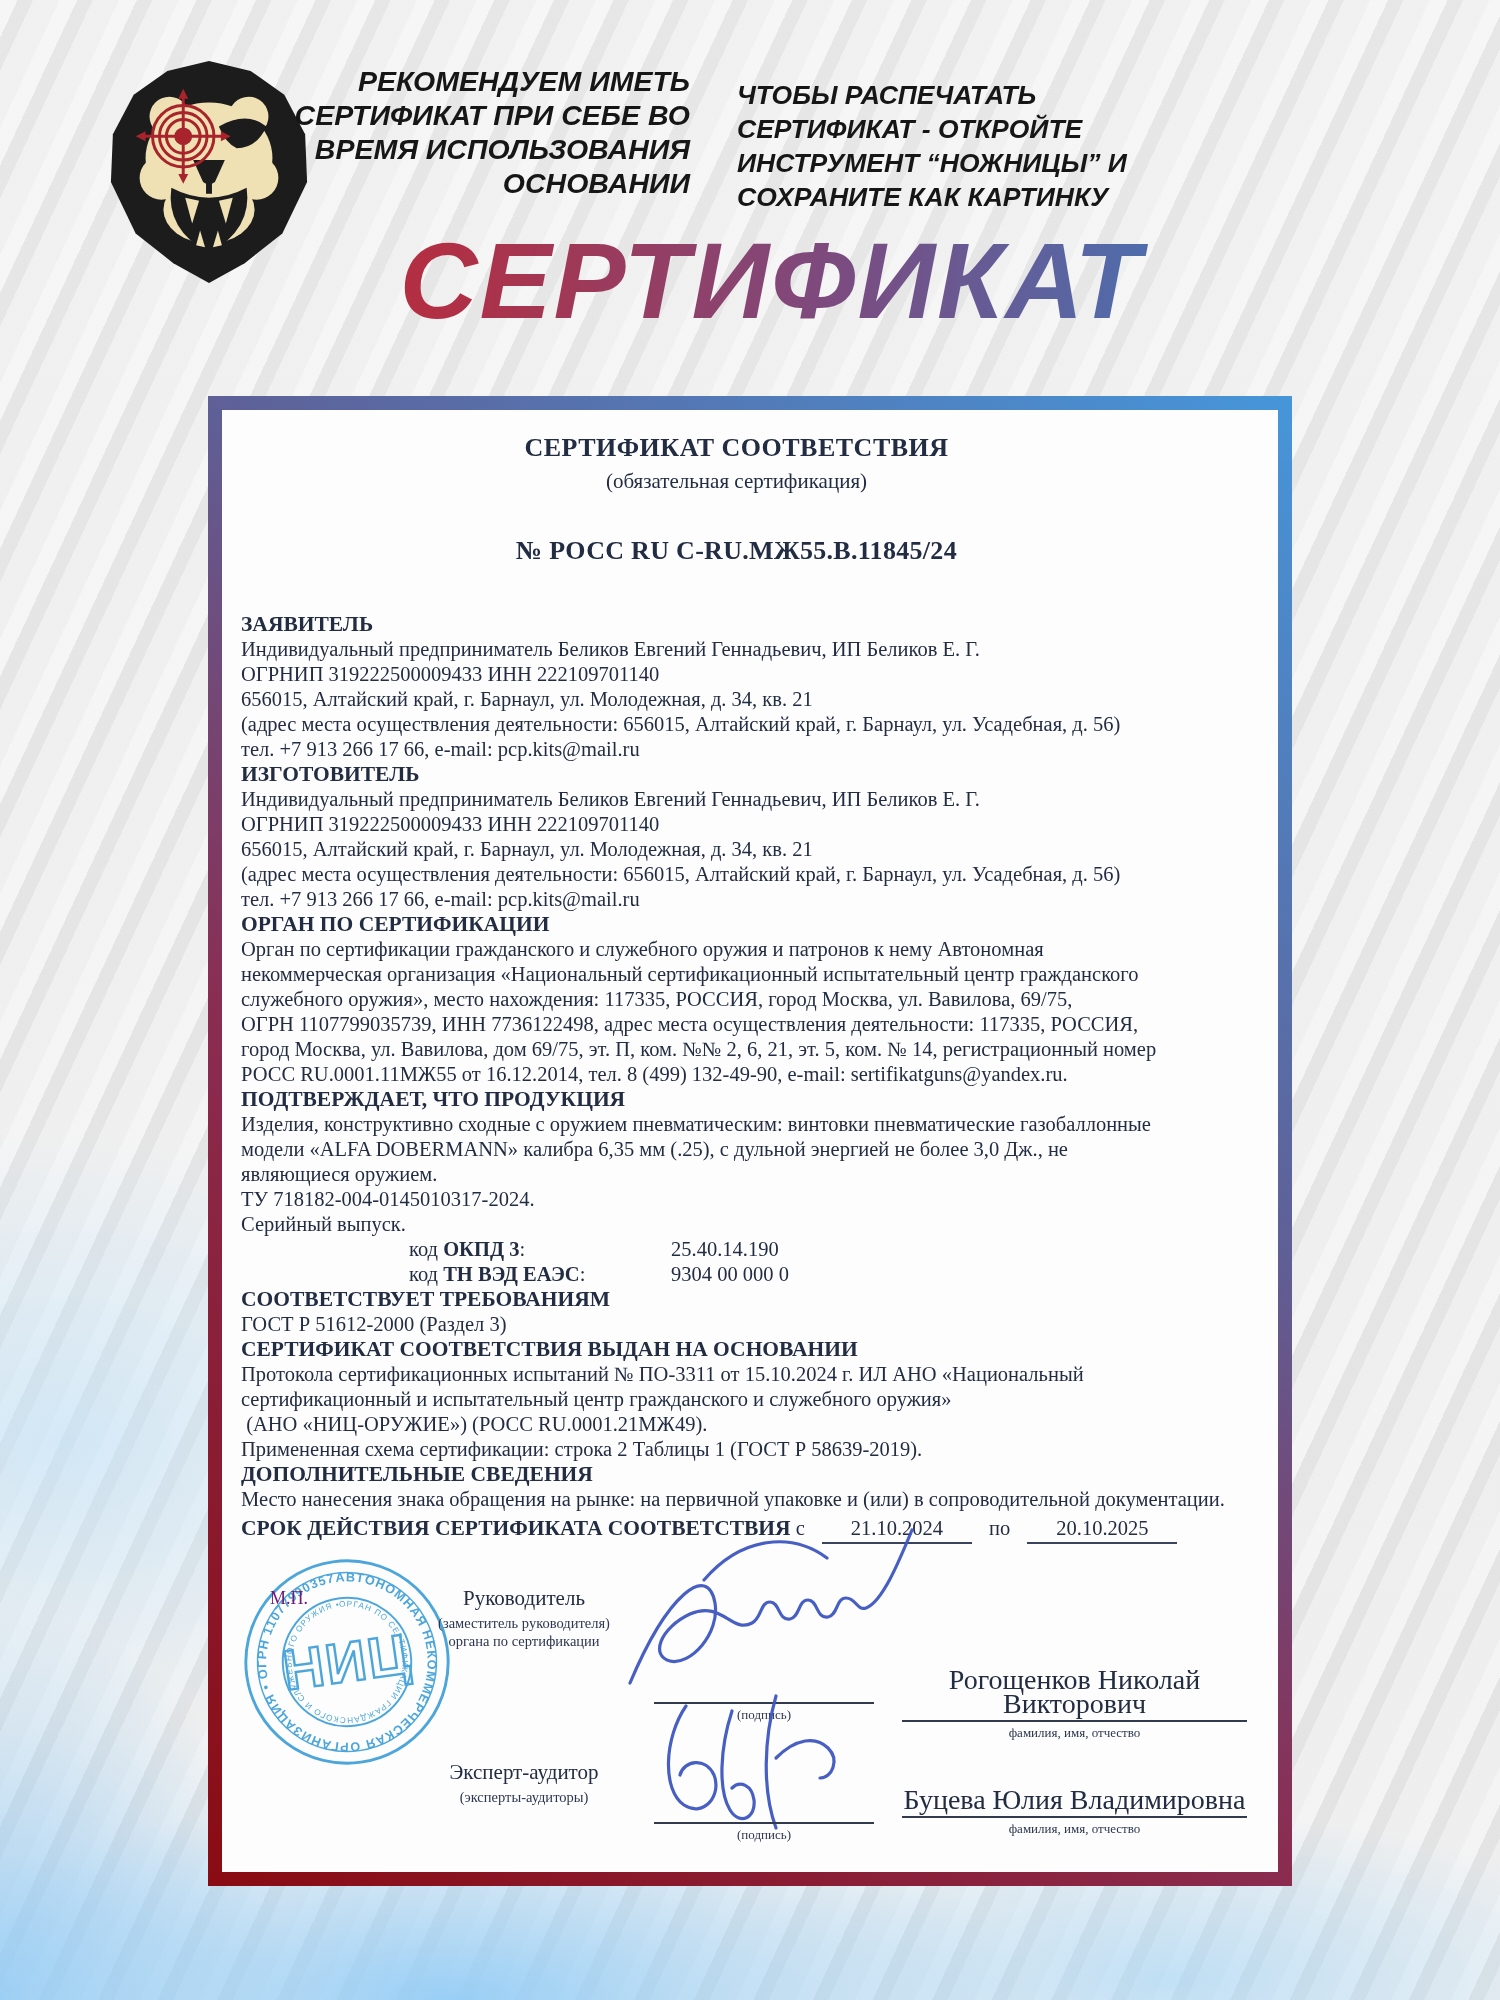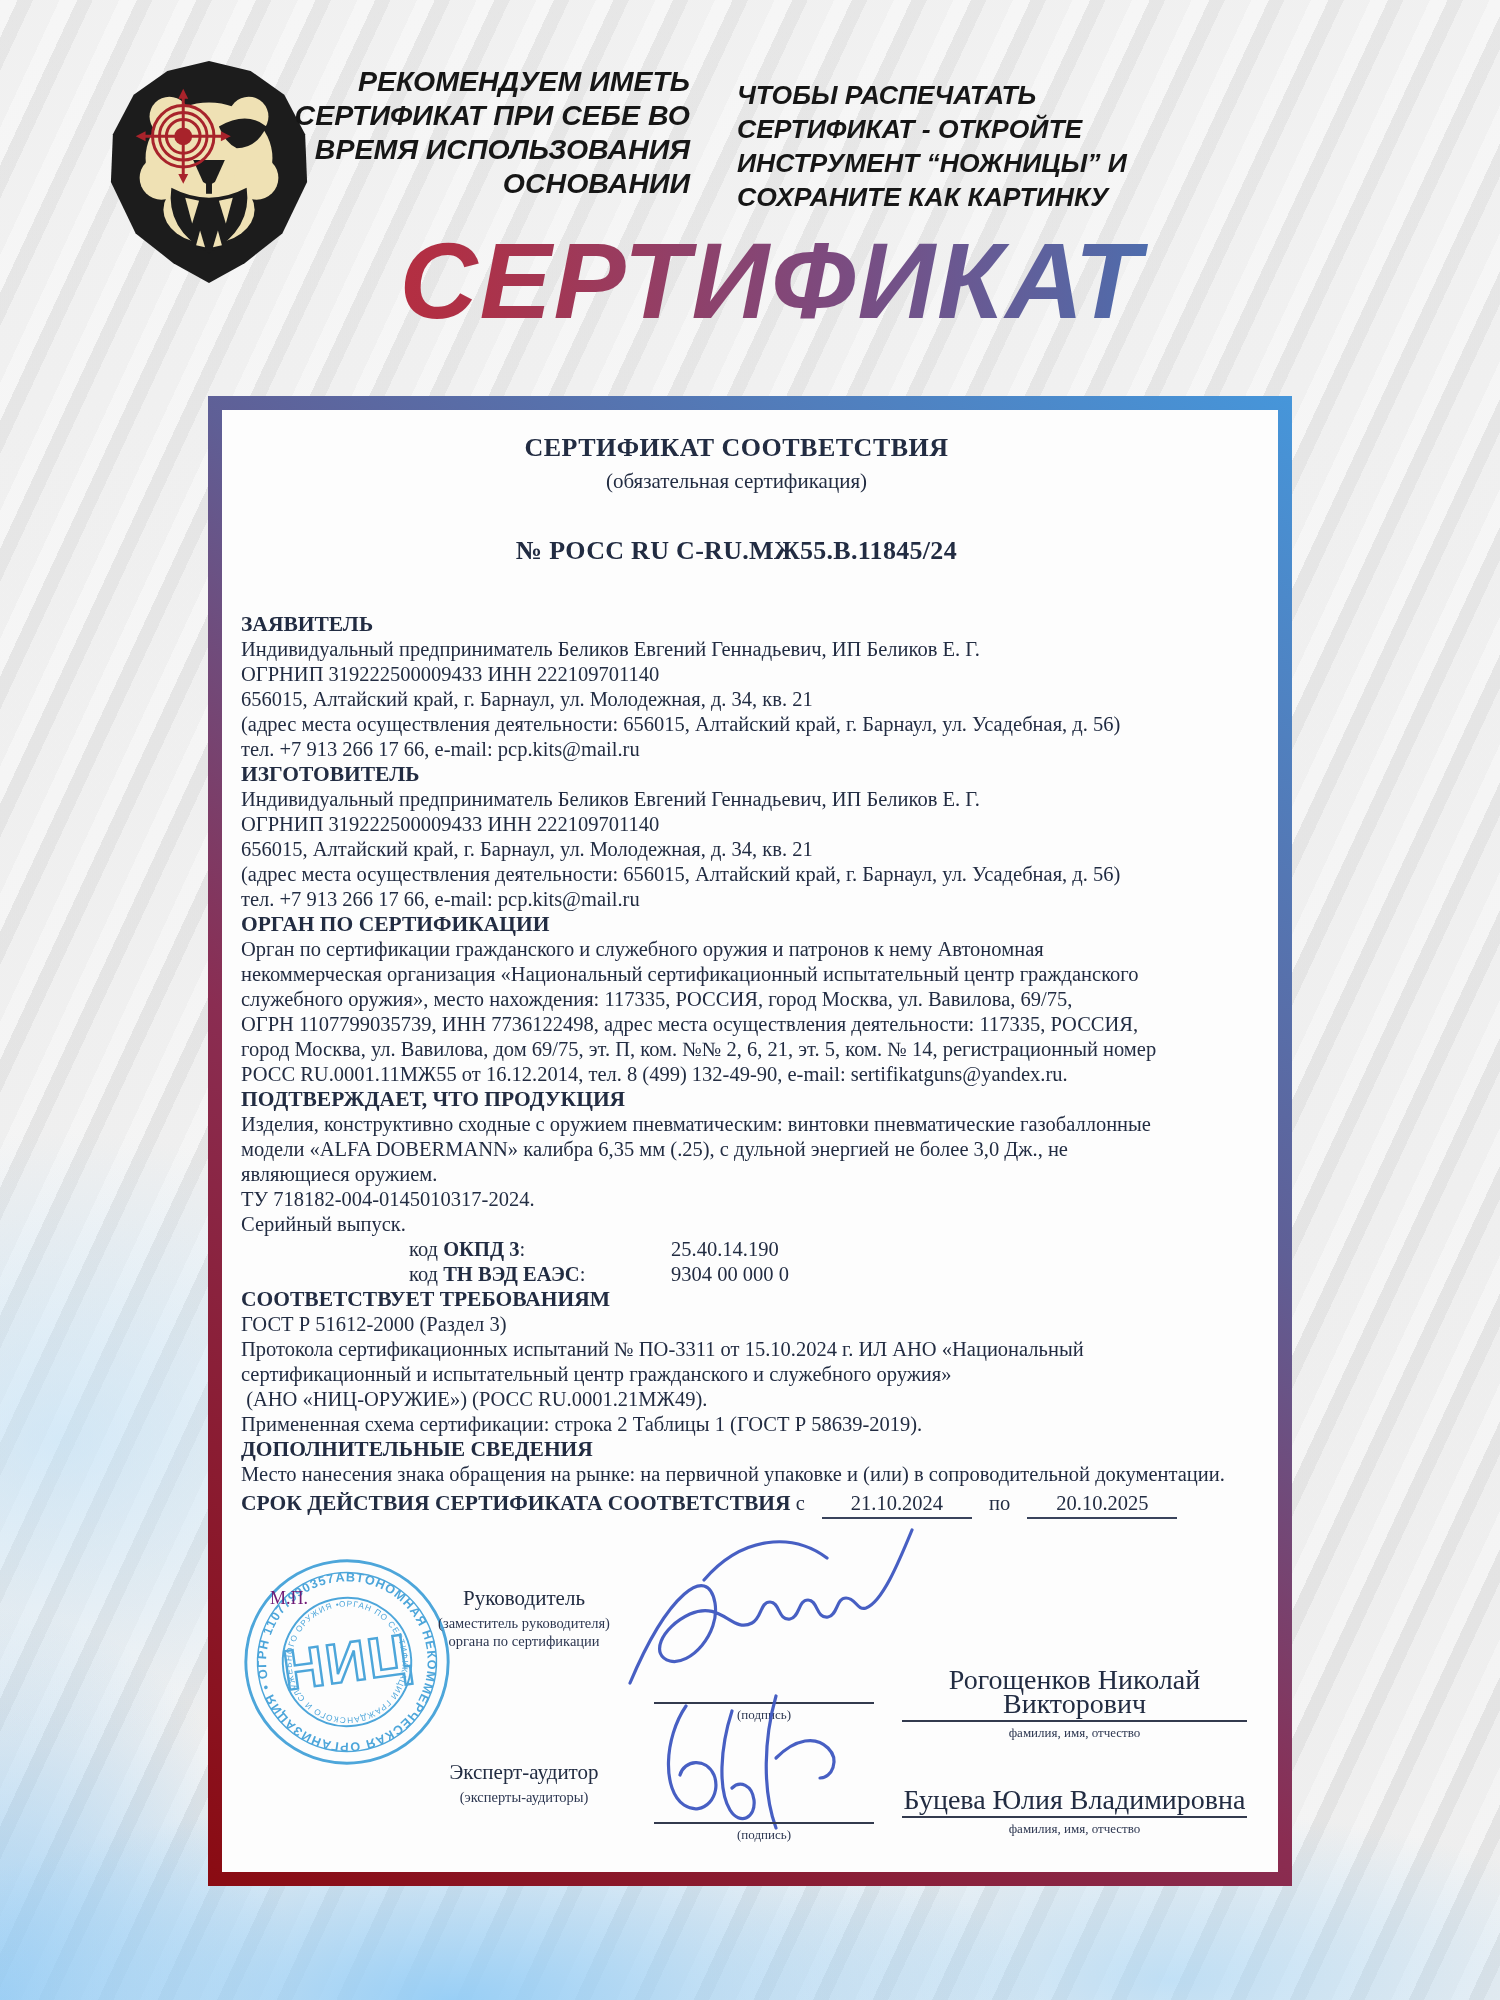--- a/index.html
+++ b/index.html
@@ -163,20 +163,21 @@
       <div class="code-row">
         <span class="code-label"><span>код </span><b>ОКПД 3</b><span>:</span></span><span class="code-value">25.40.14.190</span>
       </div>
       <div class="code-row">
         <span class="code-label"><span>код </span><b>ТН ВЭД ЕАЭС</b><span>:</span></span><span class="code-value">9304 00 000 0</span>
       </div>
 
       <div class="label">СООТВЕТСТВУЕТ ТРЕБОВАНИЯМ</div>
       <div class="line">ГОСТ Р 51612-2000 (Раздел 3)</div>
 
+      <div class="label">СЕРТИФИКАТ СООТВЕТСТВИЯ ВЫДАН НА ОСНОВАНИИ</div>
       <div class="line">Протокола сертификационных испытаний № ПО-3311 от 15.10.2024 г. ИЛ АНО «Национальный</div>
       <div class="line">сертификационный и испытательный центр гражданского и служебного оружия»</div>
       <div class="line"> (АНО «НИЦ-ОРУЖИЕ») (РОСС RU.0001.21МЖ49).</div>
       <div class="line">Примененная схема сертификации: строка 2 Таблицы 1 (ГОСТ Р 58639-2019).</div>
 
       <div class="label">ДОПОЛНИТЕЛЬНЫЕ СВЕДЕНИЯ</div>
       <div class="just">Место нанесения знака обращения на рынке: на первичной упаковке и (или) в сопроводительной документации.</div>
 
       <div class="validity">
         <b>СРОК ДЕЙСТВИЯ СЕРТИФИКАТА СООТВЕТСТВИЯ</b>

